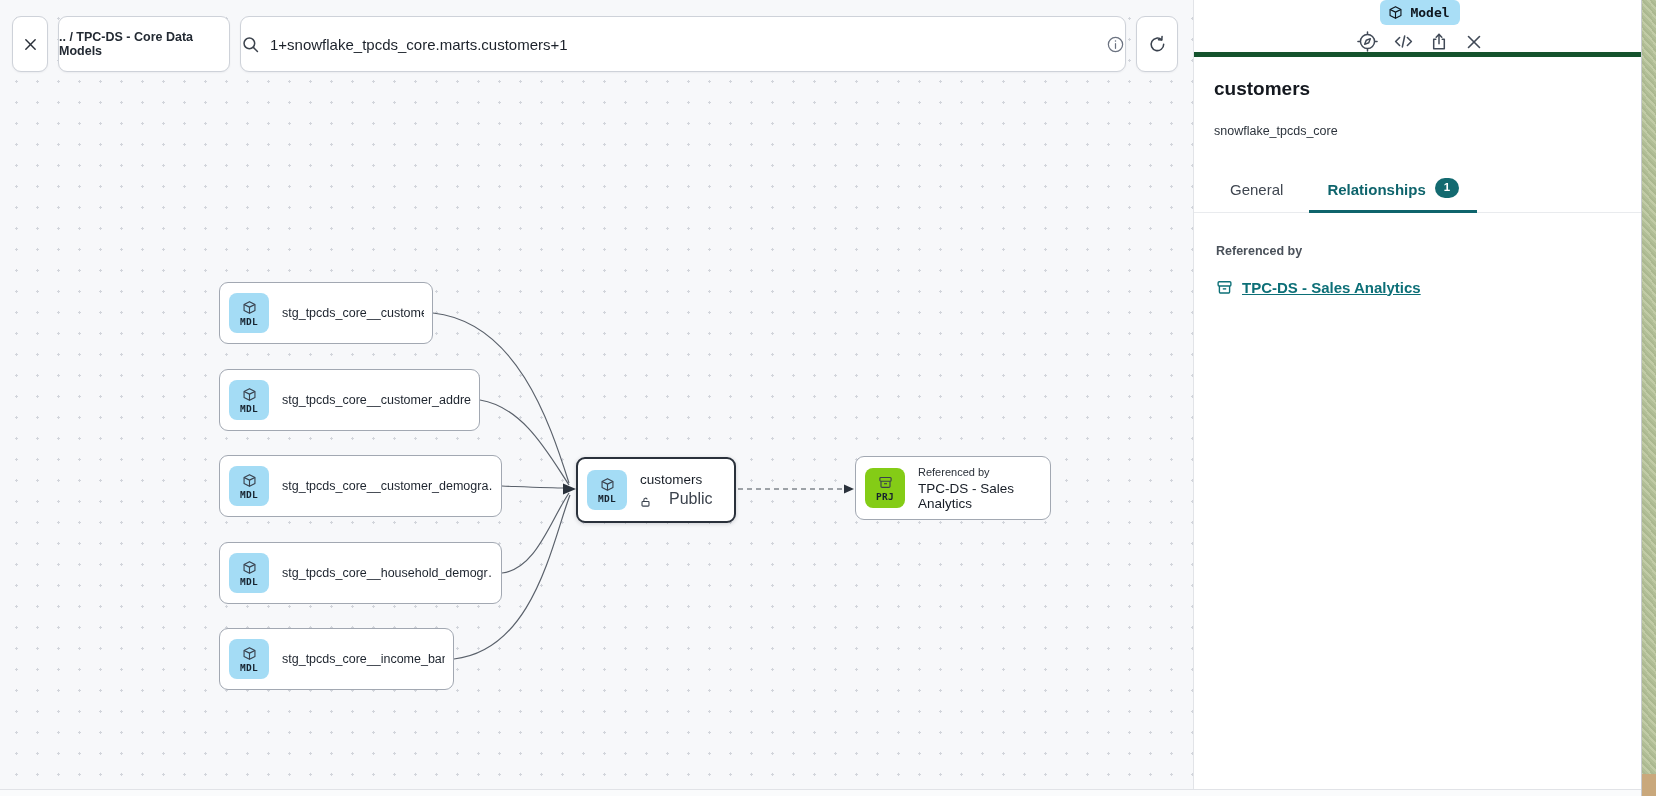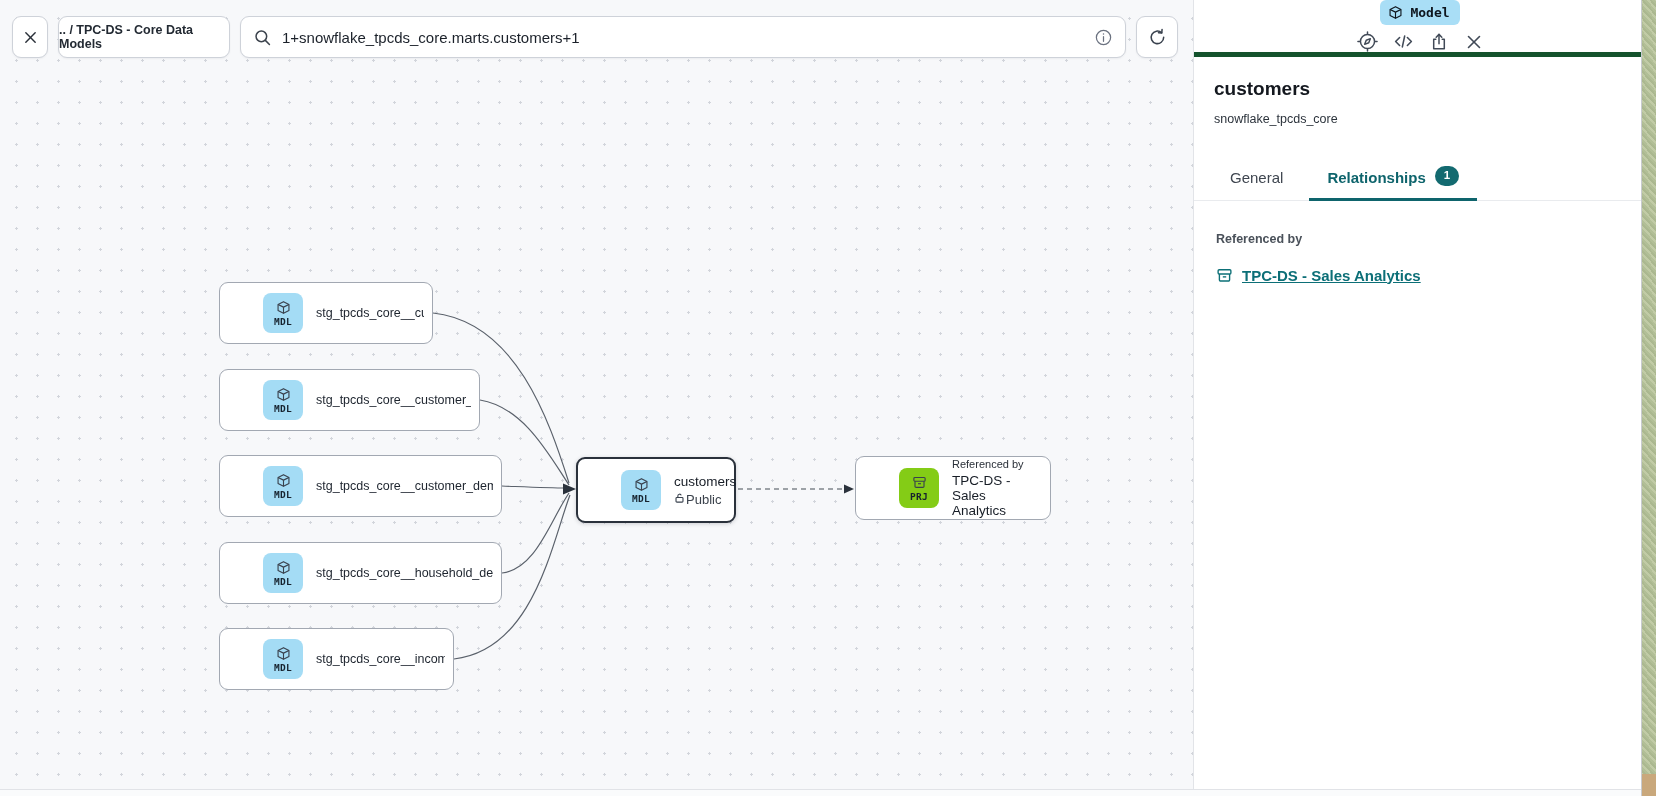--- a/index.html
+++ b/index.html
@@ -16,65 +16,65 @@
   .bottom-sliver { position:absolute; left:0; top:789px; width:1641px; height:7px;
     background:#fafbfc; border-top:1px solid #e1e3e7; }
   .desktop-strip { position:absolute; left:1641px; top:0; width:15px; height:796px;
     border-left:1px solid #c8cbd0;
     background:
       linear-gradient(to bottom, rgba(0,0,0,0) 0 97.2%, #c9a87c 97.2%),
       repeating-linear-gradient(48deg, #b2bf97 0 2px, #c1cba6 2px 4px, #abb890 4px 6px);
   }
 
   
-  .tool { position:absolute; top:16px; height:42px; background:#fff; border:1px solid #ced2d9;
+  .tool { position:absolute; top:16px; height:56px; background:#fff; border:1px solid #ced2d9;
     border-radius:9px; display:flex; align-items:center; justify-content:center;
     box-shadow:0 1px 2px rgba(20,24,31,.05); cursor:pointer; }
   .tool-close { left:12px; width:36px; }
   .tool-breadcrumb { left:58px; width:172px; font-size:12.5px; font-weight:bold; color:#232a33; }
-  .tool-search { left:240px; width:886px; justify-content:flex-start; padding:0 12px; gap:10px; cursor:text; }
+  .tool-search { left:240px; width:886px; justify-content:flex-start; padding:0 0; gap:10px; cursor:text; }
   .tool-search input { border:none; outline:none; flex:1; font-family:"Liberation Sans",sans-serif;
     font-size:15px; color:#1b212a; background:transparent; }
   .tool-refresh { left:1136px; width:42px; }
   .ico { display:inline-flex; align-items:center; justify-content:center; color:#39414d; }
   .ico svg { display:block; }
 
   
   .node { position:absolute; height:62px; background:#fff; border:1px solid #a2a8b2;
     border-radius:9px; display:flex; align-items:center; gap:13px; padding:0 8px 0 9px; cursor:pointer; }
   .node-label { font-size:12.5px; color:#1d242e; white-space:nowrap; overflow:hidden; }
   .node-badge { width:40px; height:40px; border-radius:8px; flex:0 0 40px;
-    display:flex; flex-direction:column; align-items:center; justify-content:center; gap:1px; color:#16222e;margin-left:34px; }
+    display:flex; flex-direction:column; align-items:center; justify-content:center; gap:1px; color:#16222e; }
   .node-badge.mdl { background:#a4dcf5; }
   .node-badge.prj { background:#84cc16; }
   .node-badge-label { font-family:"DejaVu Sans Mono", monospace; font-size:9.5px; font-weight:bold; letter-spacing:.2px; }
   .node-selected { border:2px solid #2a313b; height:66px; box-shadow:0 1px 4px rgba(20,24,31,.18); }
   .node-col { display:flex; flex-direction:column; gap:3px; }
   .node-title { font-size:13.5px; color:#171d26; }
-  .node-vis { display:flex; align-items:flex-start; gap:1px; font-size:13px; color:#3c434d; }
+  .node-vis { display:flex; align-items:flex-end; gap:18px; font-size:16px; color:#3c434d; }
   .node-kicker { font-size:11px; color:#2a3039; }
   .edges { position:absolute; left:0; top:0; }
   .edges path { fill:none; stroke:#5a616b; stroke-width:1.2; }
   .edges path.dashed { stroke:#454c55; stroke-dasharray:5 4; }
   .edges polygon { fill:#2b323c; }
 
   
   .panel { position:absolute; left:1193px; top:0; width:448px; height:789px; background:#fff;
     border-left:1px solid #e2e4e8; }
   .panel-header { height:57px; border-bottom:5px solid #14532d; display:flex; align-items:center;
     padding:0 15px 0 20px;flex-direction:column; }
   .type-badge { display:flex; align-items:center; gap:7px; background:#a9def6; color:#0e151d;
     border-radius:6px; padding:5px 10px 5px 8px; font-family:"DejaVu Sans Mono",monospace;
     font-size:13px; font-weight:bold; }
   .panel-header .spacer { flex:1; }
   .panel-actions { display:flex; align-items:center; gap:15px; }
   .panel-actions .ico { cursor:pointer; color:#414a57; }
   .panel-title-wrap { padding:21px 24px 0 20px; }
   .panel-title { font-size:19px; font-weight:bold; color:#14181f; }
-  .panel-subtitle { margin-top:12px; font-size:12.5px; color:#2c333c; }
+  .panel-subtitle { margin-top:24px; font-size:12.5px; color:#2c333c; }
   .tabs { margin-top:27px; display:flex; align-items:stretch; padding-left:10px; border-bottom:1px solid #e9ebee; }
   .tab { display:flex; align-items:flex-end; gap:9px; padding:13px 26px 12px; font-size:15px;
     color:#3f4650; cursor:pointer; border-bottom:3px solid transparent; margin-bottom:-1px; }
   .tab.active { padding:13px 18px 12px; color:#0e646c; font-weight:bold; border-bottom-color:#0e646c; }
   .count-badge { background:#136a70; color:#fff; font-size:11.5px; font-weight:bold;
     border-radius:11px; padding:4px 9px; line-height:1; }
   .tab-content { padding:31px 24px 0 22px; }
   .section-label { font-size:12.5px; font-weight:bold; color:#4a515a; }
   .ref-link-row { margin-top:21px; display:flex; align-items:center; gap:9px; }
   .ref-link-row .ico { color:#0d7077; }

